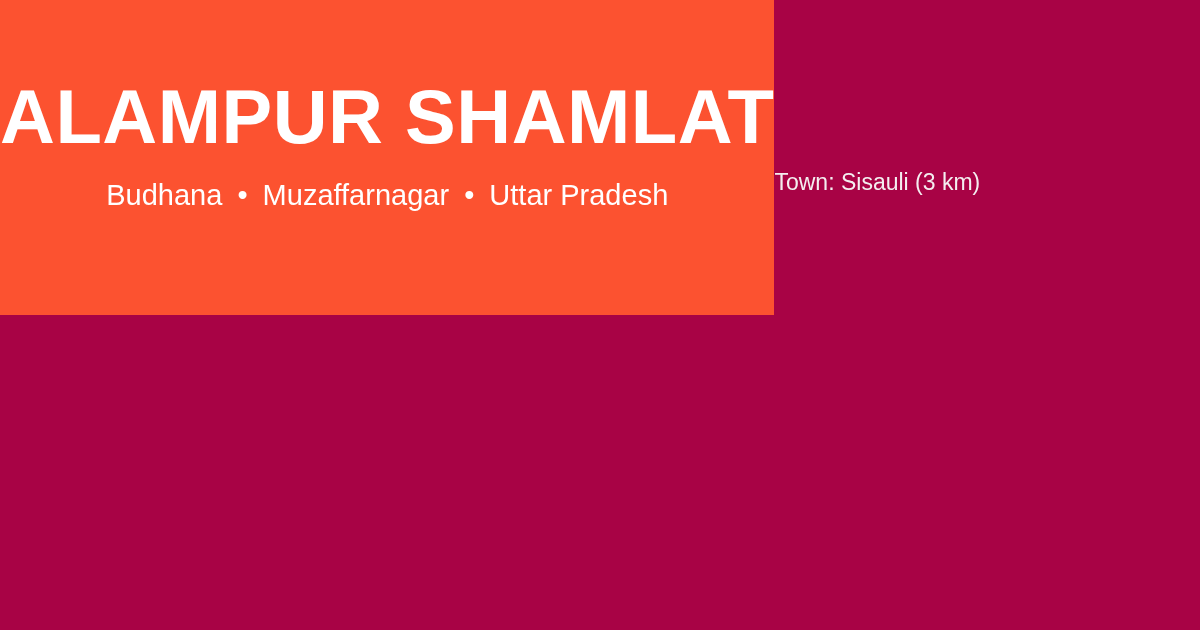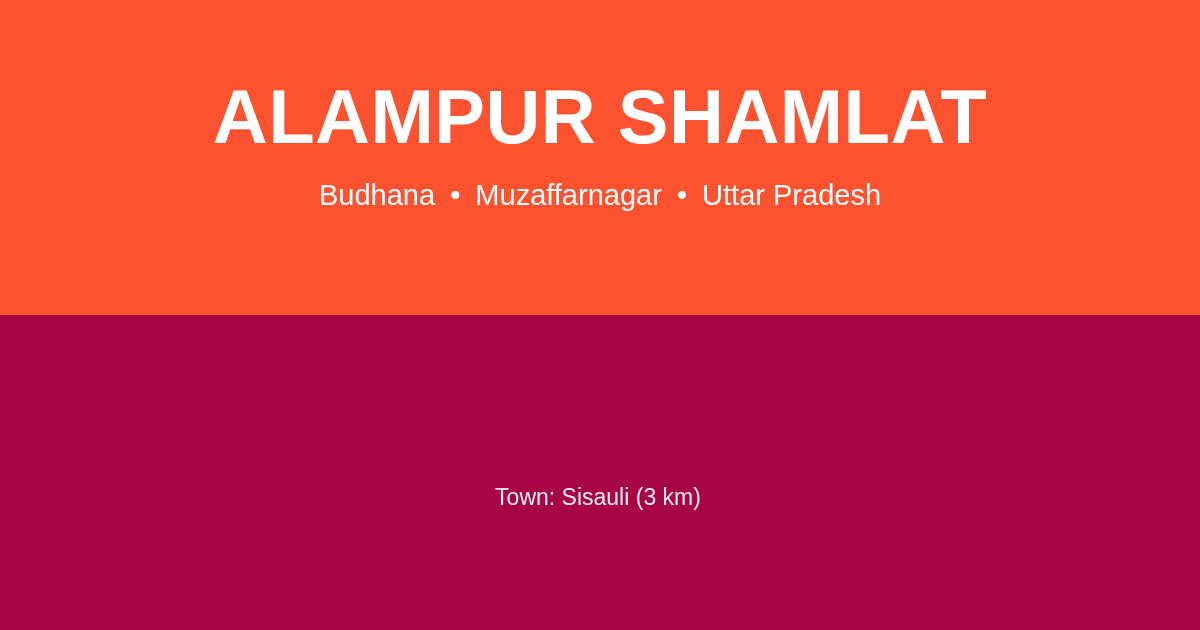--- a/index.html
+++ b/index.html
@@ -12,21 +12,21 @@
     overflow: hidden;
     font-family: "Liberation Sans", sans-serif;
     background: #a80345;
   }
 
   .card {
     position: relative;
     width: 1200px;
     height: 630px;
     display: flex;
-    flex-direction: column;
+    flex-direction: row;
   }
 
   
   .hero {
     position: relative;
     height: 315px;
     background: #fc5230;
     flex: 0 0 315px;
     display: flex;
     flex-direction: column;
@@ -69,21 +69,21 @@
     position: relative;
     flex: 1 1 auto;
     background: #a80345;
   }
 
   .detail-line {
     position: absolute;
     left: 0;
     right: 4px;
     top: 171px;
-    text-align: center;
+    text-align: left;
     color: #f4eef0;
     font-size: 23px;
     font-weight: 400;
     line-height: 1;
     white-space: nowrap;
   }
 
   .watermark {
     position: absolute;
     right: 30px;

